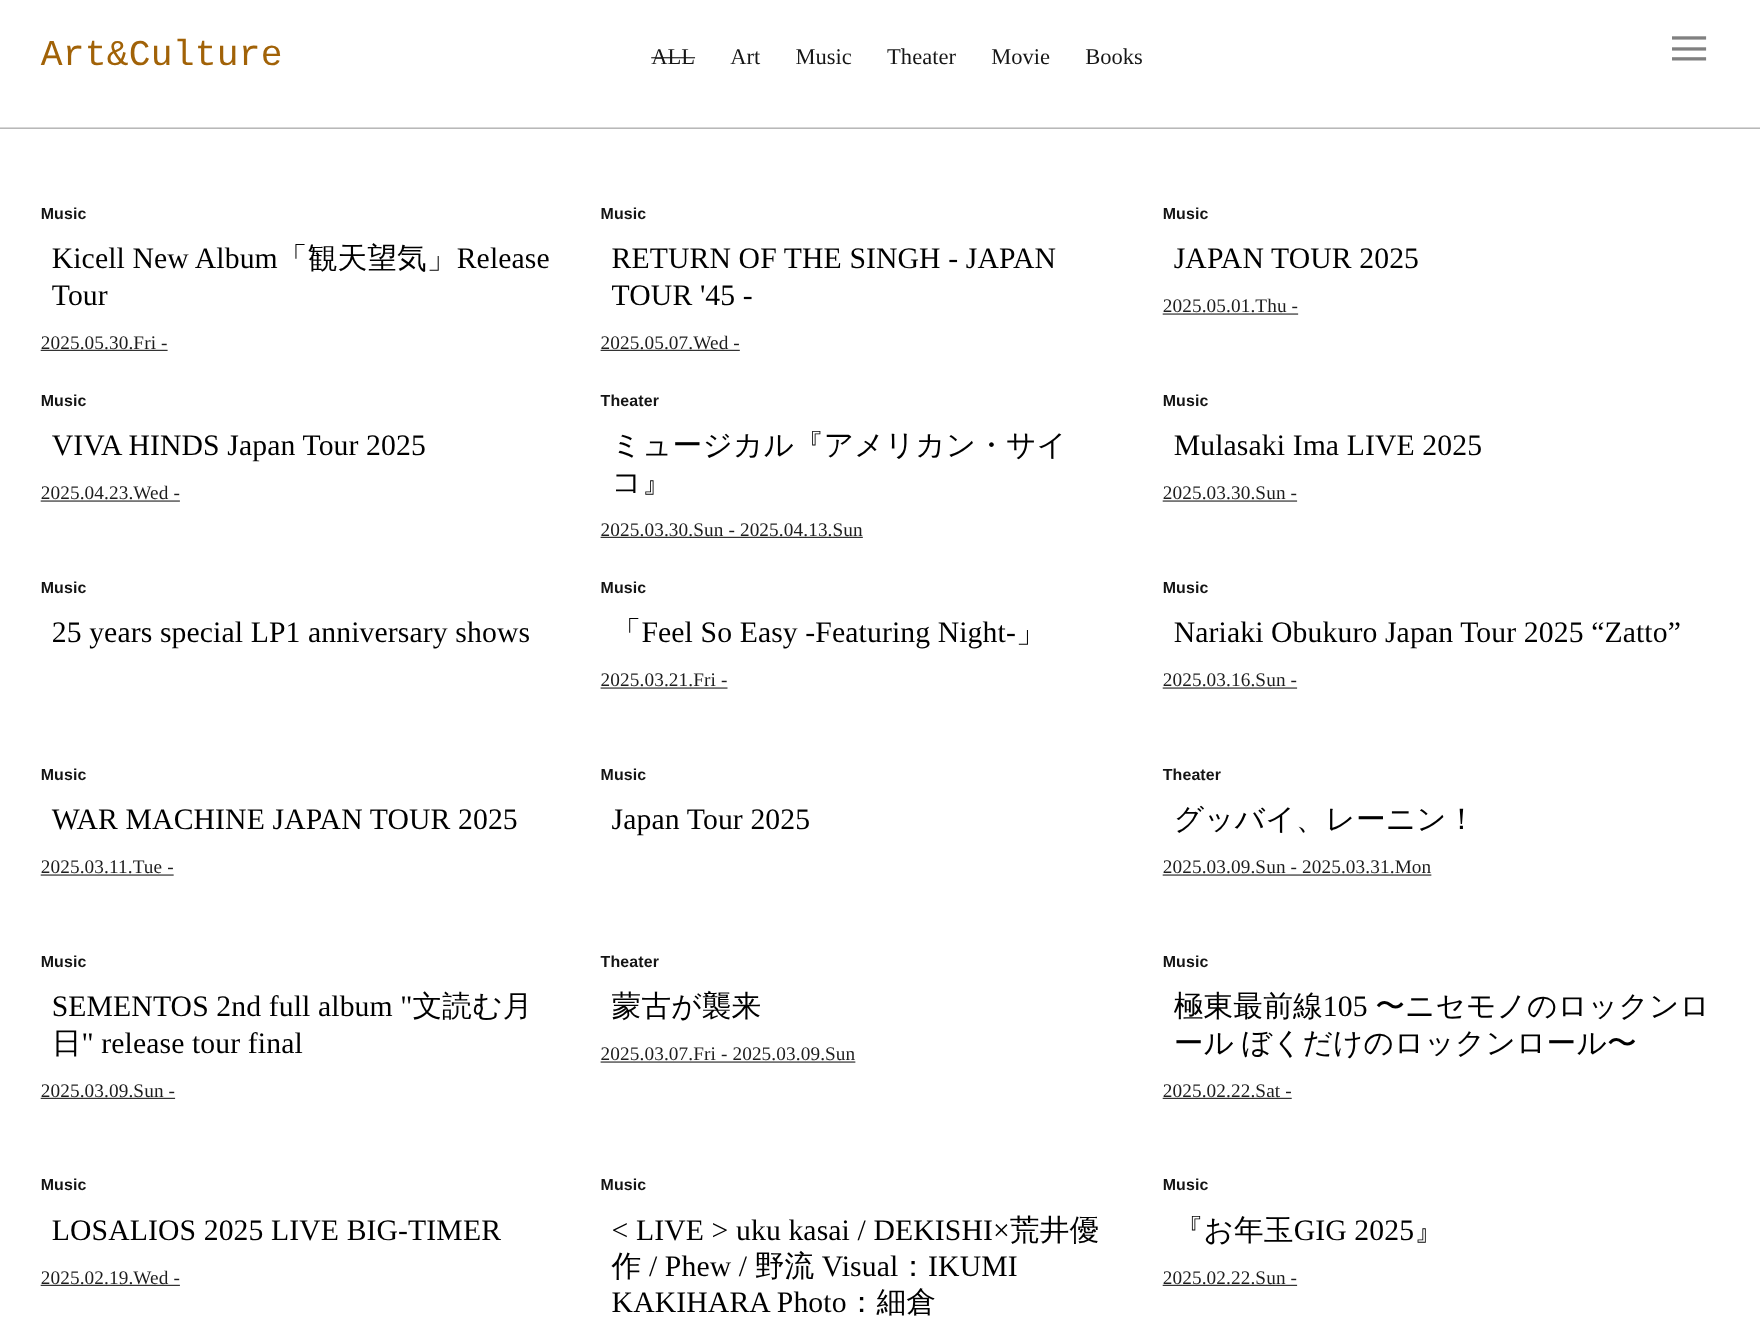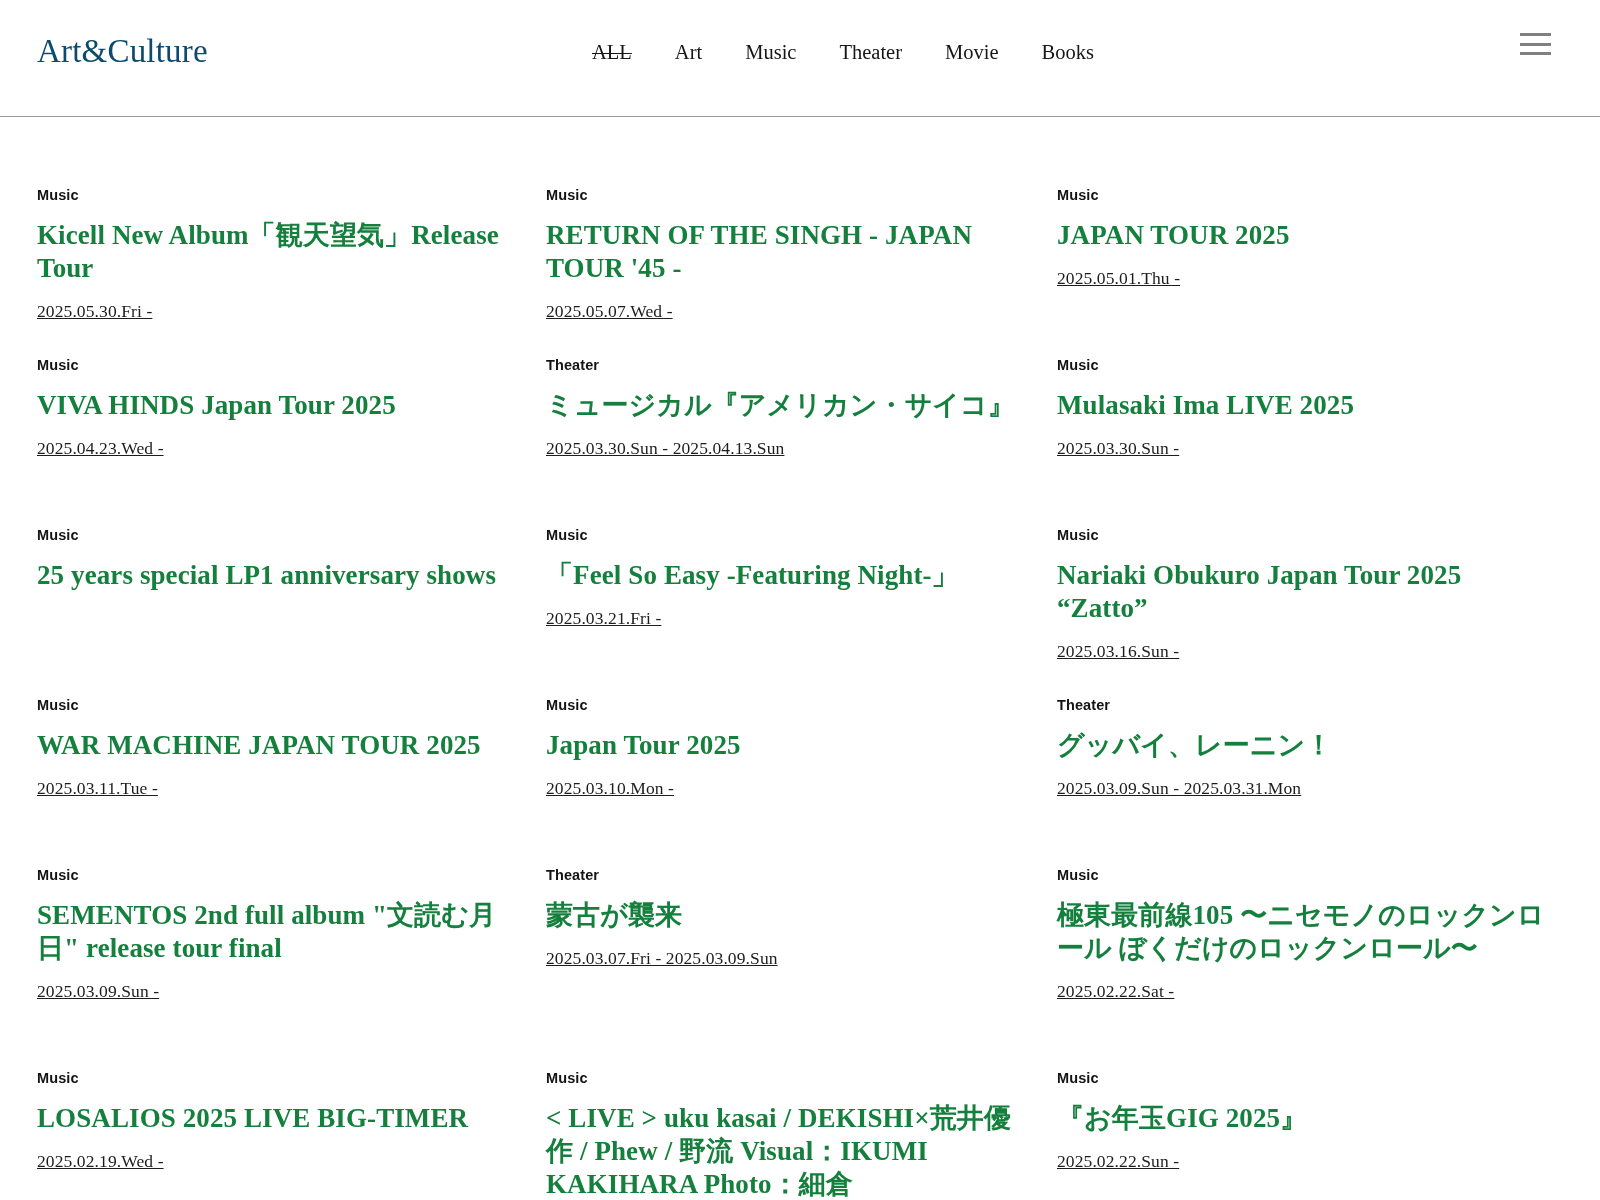--- a/index.html
+++ b/index.html
@@ -24,37 +24,37 @@
     width: 100%;
     height: 117px;
     border-bottom: 1px solid #9b9b9b;
     background: #fff;
   }
 
   .logo {
     position: absolute;
     left: 37px;
     top: 31px;
-    font-family: Liberation Serif, serif;
+    font-family: Liberation Mono, monospace;
     font-size: 33px;
     line-height: 40px;
     letter-spacing: 0.2px;
-    color: #0c4a6e;
+    color: #a16207;
     font-weight: 400;
     white-space: nowrap;
     cursor: pointer;
   }
 
   .main-nav {
     position: absolute;
     left: 592px;
     top: 39px;
     display: flex;
     align-items: flex-end;
-    gap: 11px;
+    gap: 0;
     white-space: nowrap;
   }
 
   .nav-item {
     font-family: "Liberation Serif", "DejaVu Serif", serif;
     font-size: 20.5px;
     line-height: 26px;
     color: #161616;
     text-decoration: none;
     margin-right: 32px;
@@ -112,25 +112,26 @@
     font-size: 14.5px;
     font-weight: 700;
     line-height: 20px;
     color: #141414;
     letter-spacing: 0.1px;
   }
 
   .event-title {
     font-family: "Liberation Serif", "DejaVu Serif", serif;
     font-size: 27px;
-    font-weight: 700;
+    font-weight: 400;
     line-height: 1.22;
-    color: #15803d;
+    color: #000000;
     margin-top: 14px;
     letter-spacing: 0.1px;
+    margin-left: 10px;
   }
 
   .event-date {
     font-family: "Liberation Serif", "DejaVu Serif", serif;
     font-size: 17.5px;
     line-height: 24px;
     color: #1d1d1d;
     margin-top: 14px;
     letter-spacing: 0.1px;
     text-decoration: underline;
@@ -230,21 +231,20 @@
       <a class="event-card" href="#" style="padding-right: 0px;">
         <div class="event-category">Music</div>
         <div class="event-title">WAR MACHINE JAPAN TOUR 2025</div>
         <div class="event-date">2025.03.11.Tue -</div>
       </a>
     </div>
     <div class="grid-cell" style="position: absolute; left: 546px; top: 578px; width: 470px;">
       <a class="event-card" href="#" style="padding-right: 0px;">
         <div class="event-category">Music</div>
         <div class="event-title">Japan Tour 2025</div>
-        <div class="event-date">2025.03.10.Mon -</div>
       </a>
     </div>
     <div class="grid-cell" style="position: absolute; left: 1057px; top: 578px; width: 500px;">
       <a class="event-card" href="#" style="padding-right: 0px;">
         <div class="event-category">Theater</div>
         <div class="event-title">グッバイ、レーニン！</div>
         <div class="event-date">2025.03.09.Sun - 2025.03.31.Mon</div>
       </a>
     </div>
     <div class="grid-cell" style="position: absolute; left: 37px; top: 748px; width: 470px;">

